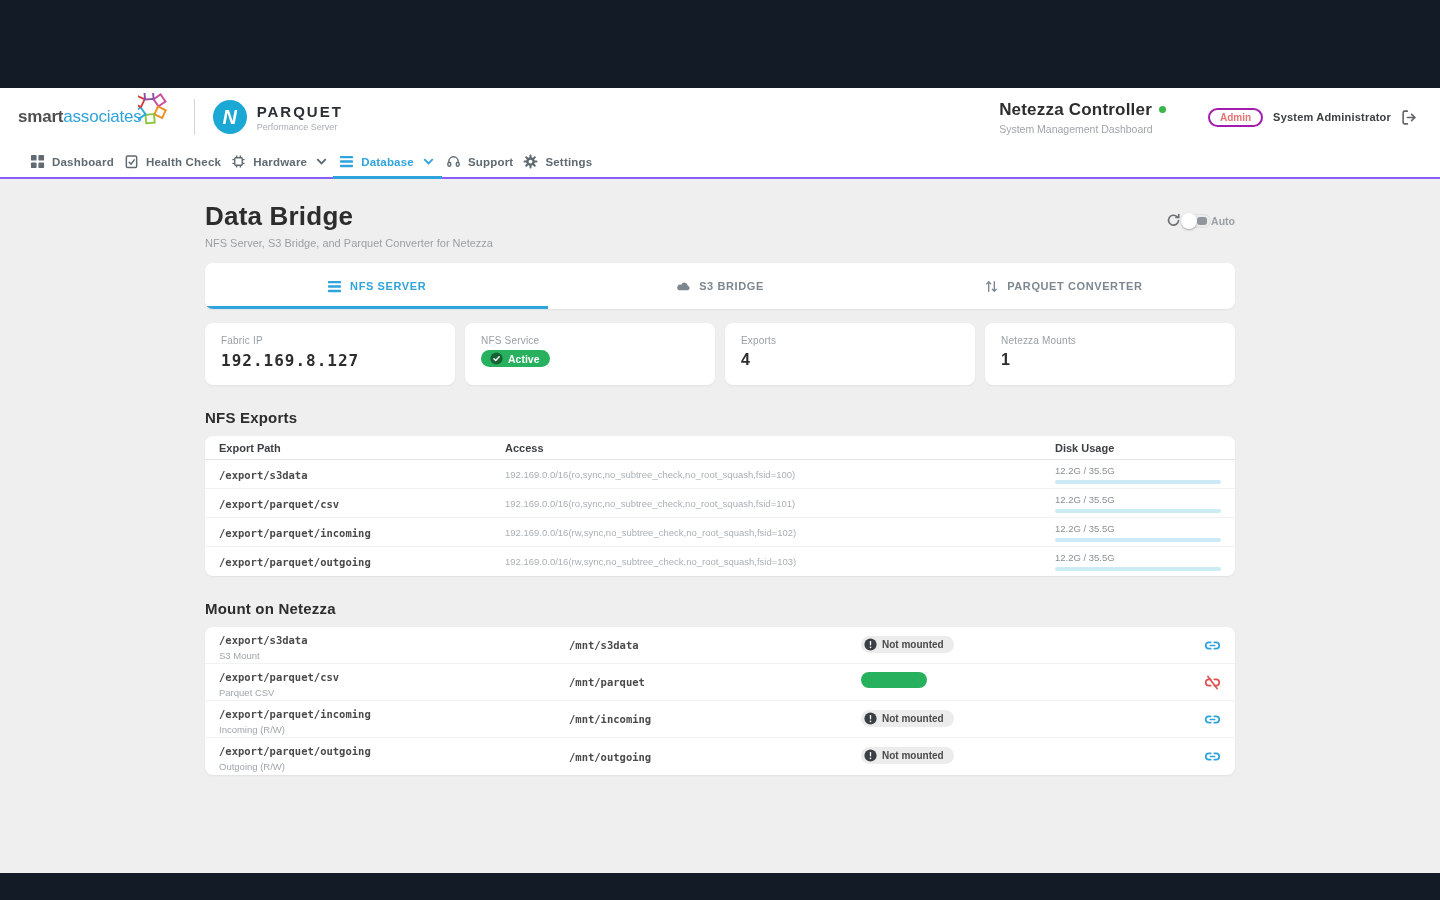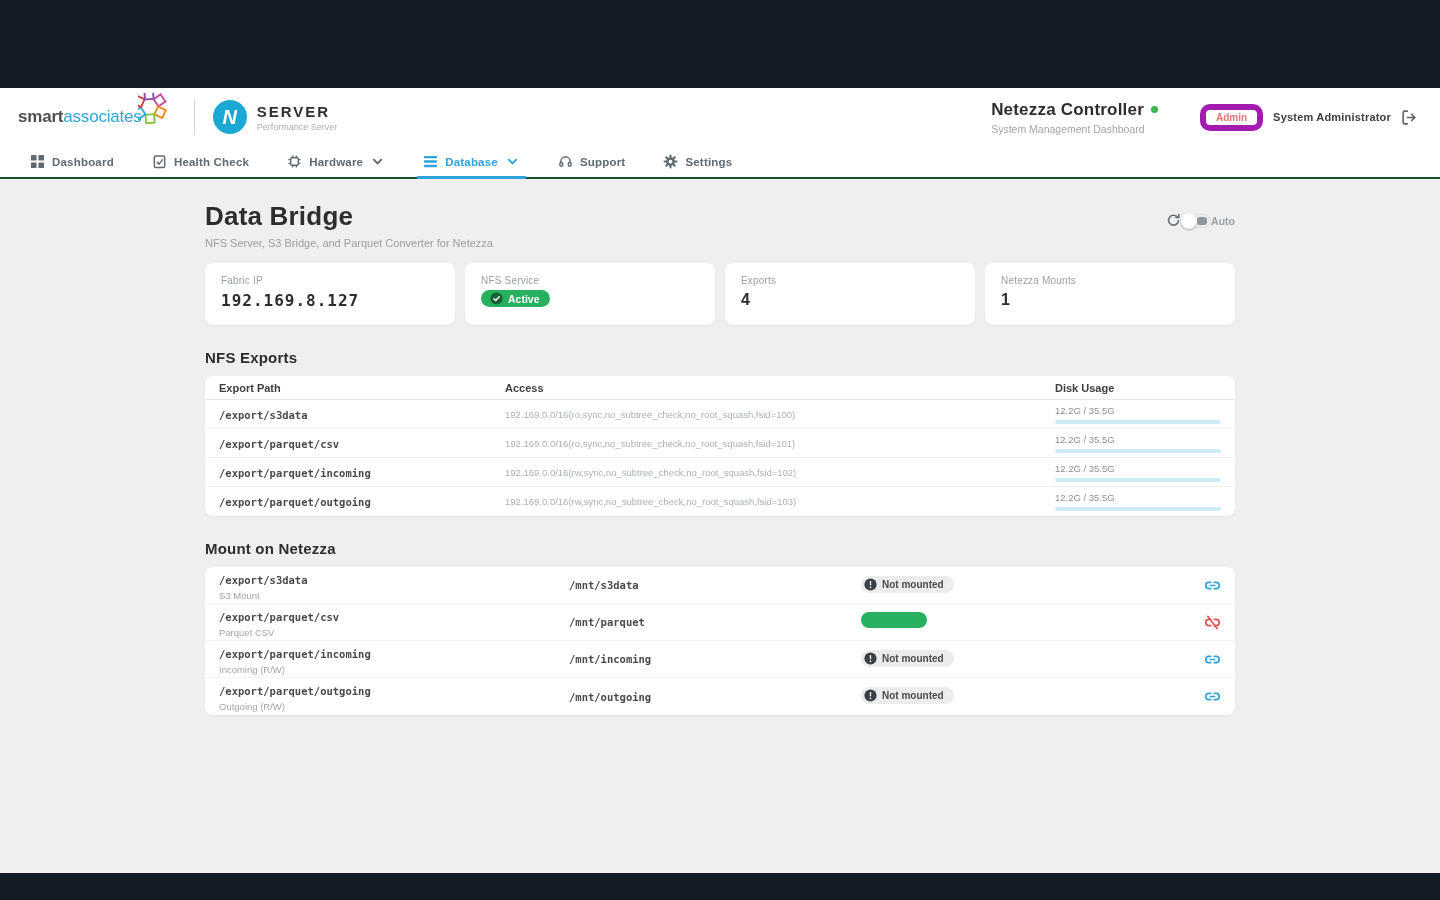--- a/index.html
+++ b/index.html
@@ -24,28 +24,28 @@
   .nz-name { font-size:15px; font-weight:800; letter-spacing:2px; color:#2b2f33; }
   .nz-sub  { font-size:9px; color:#a9aeb3; margin-top:2px; }
 
   .topbar-spacer { flex:1; }
   .controller-block { text-align:left; margin-right:42px; }
   .controller-row { display:flex; align-items:center; gap:7px; }
   .controller-title { font-size:17px; font-weight:800; color:#2d2d2d; letter-spacing:0.2px; }
   .green-dot { width:7px; height:7px; border-radius:50%; background:#3cb54a; }
   .controller-sub { font-size:10.5px; color:#a0a5aa; margin-top:3px; }
   .user-cluster { display:flex; align-items:center; gap:10px; }
-  .admin-pill { border:6px solid #a21caf; color:#e57373; font-size:10px; font-weight:600;
+  .admin-pill { border:2px solid #a21caf; color:#e57373; font-size:10px; font-weight:600;
                 padding:2px 10px; border-radius:10px; background:#fff; }
   .user-name { font-size:11px; font-weight:700; color:#3c4043; letter-spacing:0.2px; }
   .logout { width:17px; height:17px; color:#5f6368; cursor:pointer; }
 
   
-  .navbar { height:33px; background:#ffffff; border-bottom:2px solid #14532d; display:flex;
-            align-items:center; gap:38px; padding-left:30px; position:relative; }
+  .navbar { height:33px; background:#ffffff; border-bottom:2px solid #8b5cf6; display:flex;
+            align-items:center; gap:10px; padding-left:30px; position:relative; }
   .nav-item { display:flex; align-items:center; gap:7px; font-size:11.5px; font-weight:700;
               color:#5f6a72; height:100%; cursor:pointer; position:relative; letter-spacing:0.2px; }
   .nav-item svg { width:15px; height:15px; }
   .nav-item.active { color:#2ea3dc; }
   .nav-item.active::after { content:""; position:absolute; left:-6px; right:-6px; bottom:-2px;
                             height:3px; background:#2ea3dc; }
   .chev { width:9px; height:9px; }
 
   
   .content { width:1030px; margin:0 auto 0 205px; }
@@ -127,21 +127,21 @@
         <rect x="16" y="3" width="9" height="9" transform="rotate(45 20.5 7.5) rotate(120 20 20)" stroke="#8cc63f"></rect>
         <rect x="16" y="3" width="9" height="9" transform="rotate(45 20.5 7.5) rotate(180 20 20)" stroke="#29a8df"></rect>
         <rect x="16" y="3" width="9" height="9" transform="rotate(45 20.5 7.5) rotate(240 20 20)" stroke="#d23f3f"></rect>
         <rect x="16" y="3" width="9" height="9" transform="rotate(45 20.5 7.5) rotate(300 20 20)" stroke="#8e4fa8"></rect>
       </g>
     </svg>
   </div>
   <div class="logo-divider"></div>
   <div class="nz-circle">N</div>
   <div>
-    <div class="nz-name">SERVER</div>
+    <div class="nz-name">PARQUET</div>
     <div class="nz-sub">Performance Server</div>
   </div>
 
   <div class="topbar-spacer"></div>
 
   <div class="controller-block">
     <div class="controller-row">
       <span class="controller-title">Netezza Controller</span>
       <span class="green-dot"></span>
     </div>
@@ -231,20 +231,43 @@
           <path d="M13.6 1.6v3h-3"></path>
         </svg>
       <span class="toggle">
           <span class="knob"></span>
           <span class="mark"></span>
         </span>
       <span class="auto-label">Auto</span>
     </div>
   </div>
 
+  <div class="card tabs">
+    <div class="tab active">
+      <svg viewBox="0 0 16 16" fill="currentColor">
+          <rect x="1" y="2" width="14" height="2.6" rx="1"></rect>
+          <rect x="1" y="6.7" width="14" height="2.6" rx="1"></rect>
+          <rect x="1" y="11.4" width="14" height="2.6" rx="1"></rect>
+        </svg>
+      <span>NFS SERVER</span>
+    </div>
+    <div class="tab">
+      <svg viewBox="0 0 20 14" fill="currentColor">
+          <path d="M15.8 5.9A4.6 4.6 0 0 0 7 4.6 3.9 3.9 0 0 0 4.2 12H15a3.1 3.1 0 0 0 .8-6.1z"></path>
+        </svg>
+      <span>S3 BRIDGE</span>
+    </div>
+    <div class="tab">
+      <svg viewBox="0 0 16 16" fill="none" stroke="currentColor" stroke-width="1.5" stroke-linecap="round" stroke-linejoin="round">
+          <path d="M5 3v10M5 3 2.8 5.2M5 3l2.2 2.2"></path>
+          <path d="M11 13V3M11 13l-2.2-2.2M11 13l2.2-2.2"></path>
+        </svg>
+      <span>PARQUET CONVERTER</span>
+    </div>
+  </div>
 
   <div class="stats">
     <div class="card stat">
       <div class="stat-label">Fabric IP</div>
       <div class="stat-value mono">192.169.8.127</div>
     </div>
     <div class="card stat">
       <div class="stat-label">NFS Service</div>
       <div class="badge-active">
         <svg viewBox="0 0 16 16">

